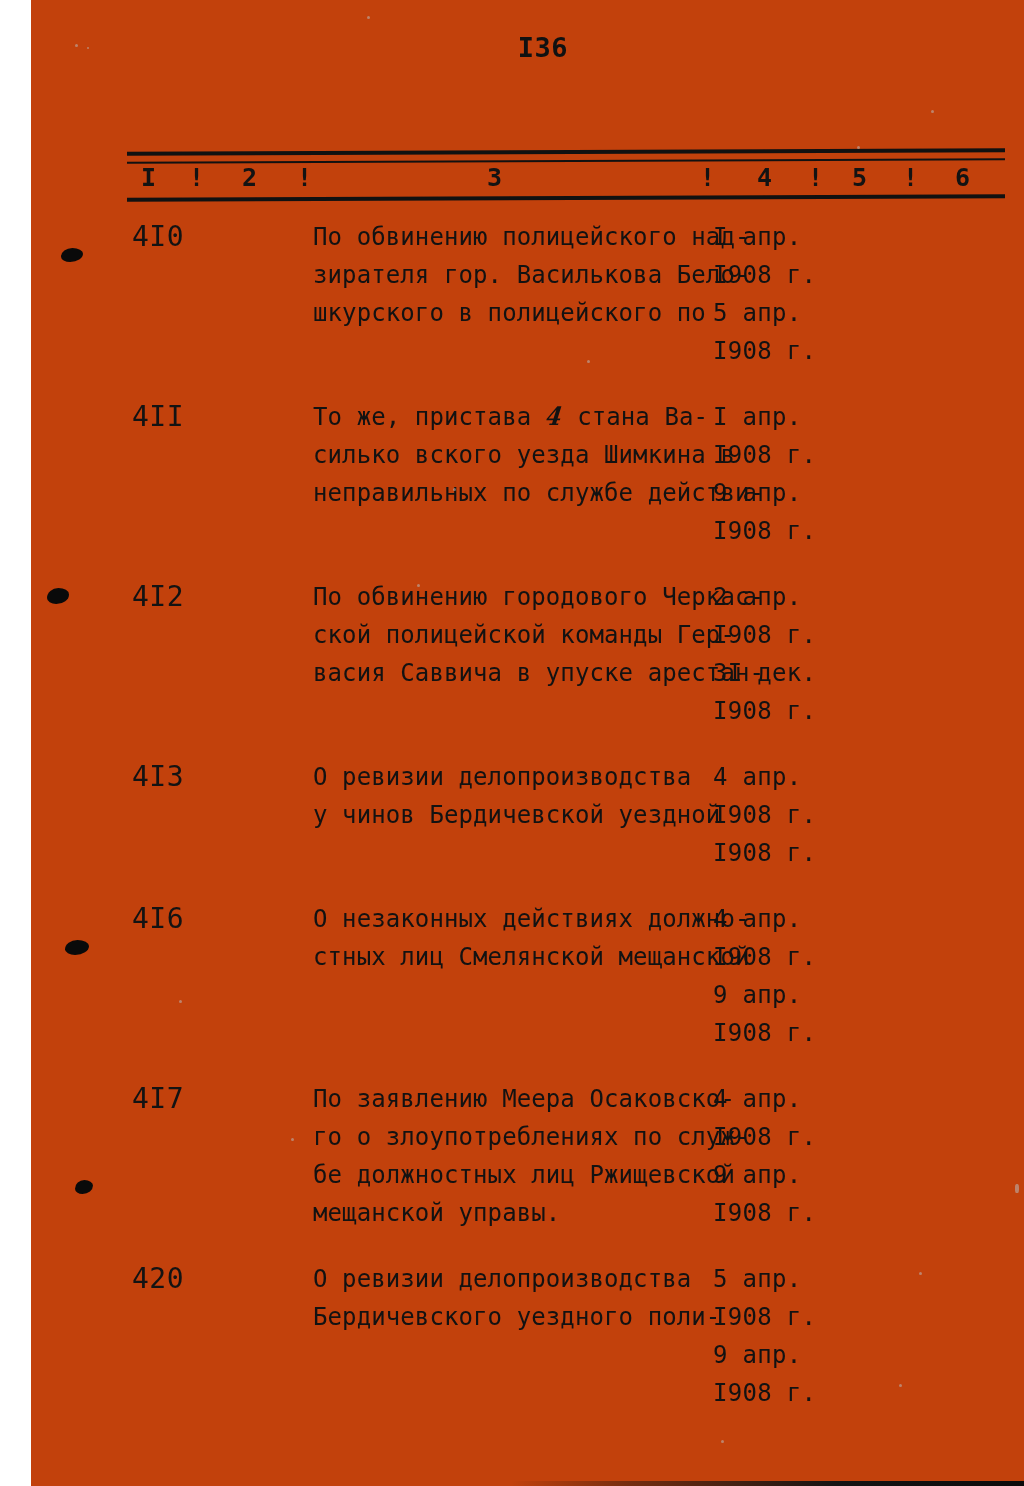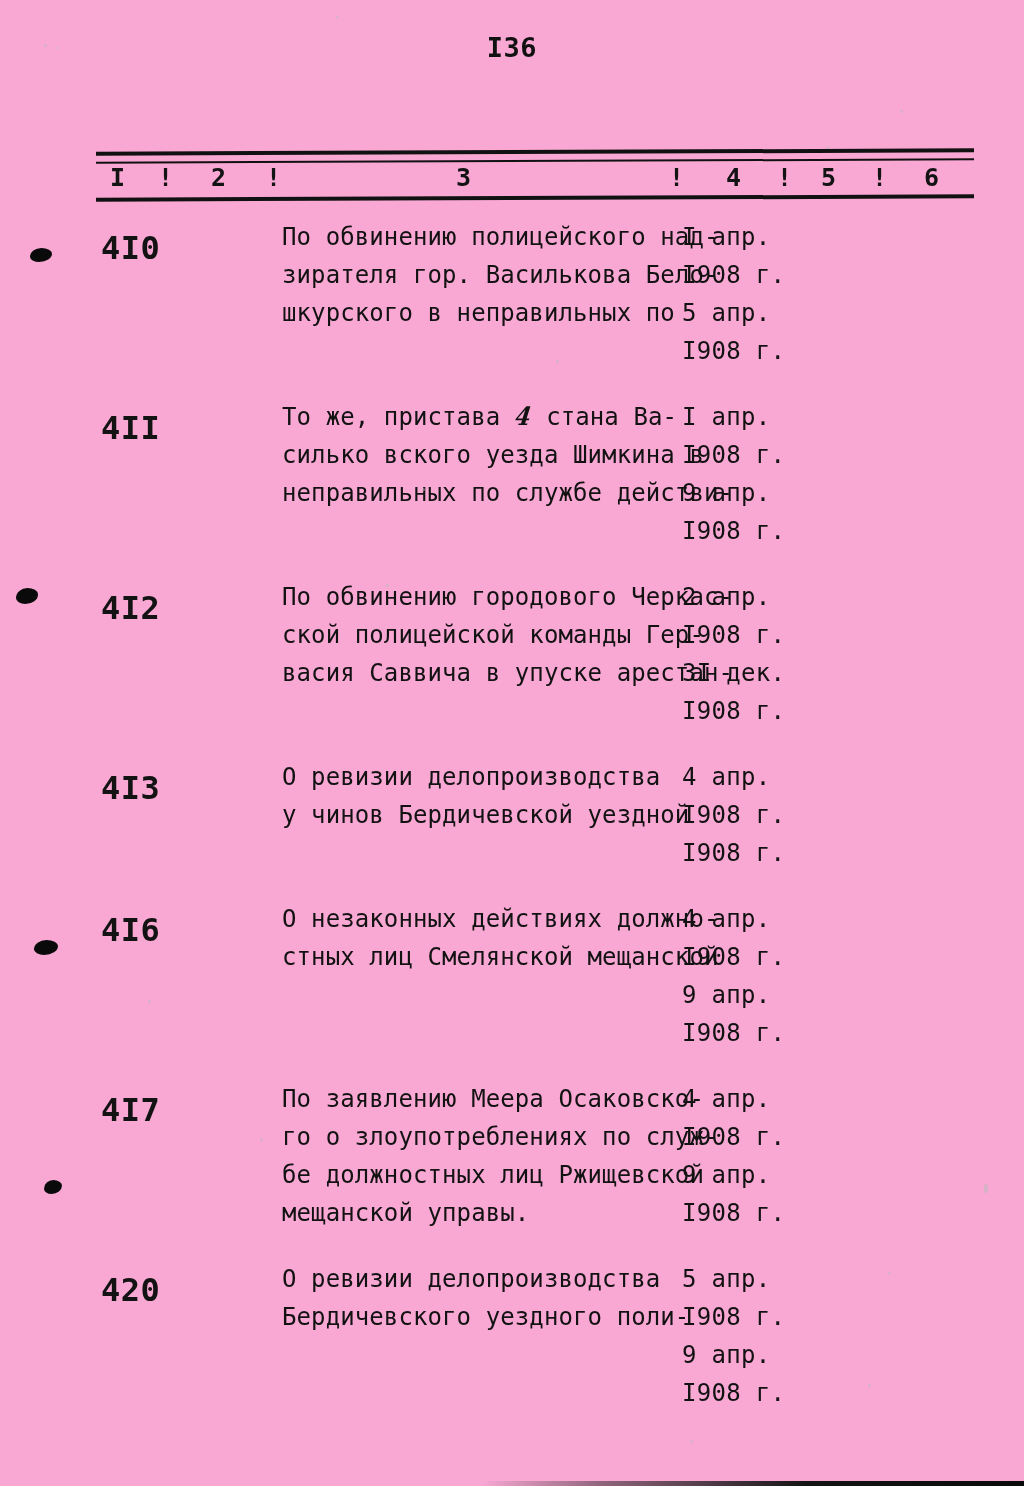--- a/index.html
+++ b/index.html
@@ -14,21 +14,22 @@
     overflow: hidden;
     font-family: "DejaVu Sans Mono", "Liberation Mono", monospace;
     color: #0b0b0b;
     -webkit-font-smoothing: none;
   }
 
   
   #page {
     position: absolute;
     inset: 0;
-    background: #f9a8d4;
+    background: #c2410c;
+    margin-left: 31px;
   }
 
   
   .speck {
     position: absolute;
     background: #b9b9b9;
     border-radius: 50%;
     opacity: .55;
   }
 
@@ -101,26 +102,25 @@
     position: relative;
     margin-bottom: 28px;
   }
   .erow {
     position: relative;
     height: 38px;
   }
   .num {
     position: absolute;
     left: 101px;
-    top: 11px;
-    font-size: 32px;
+    top: 0;
+    font-size: 28px;
     line-height: 38px;
     letter-spacing: .5px;
     color: #131313;
-    font-weight: bold;
   }
   .desc {
     position: absolute;
     left: 282px;
     top: 0;
     width: 400px;
     font-size: 24px;
     line-height: 38px;
     letter-spacing: .1px;
     white-space: pre;
@@ -194,21 +194,21 @@
         <div class="erow">
           <div class="num">4I0</div>
           <div class="desc">По обвинению полицейского над-</div>
           <div class="date">I апр.</div>
         </div>
         <div class="erow">
           <div class="desc">зирателя гор. Василькова Бело-</div>
           <div class="date">I908 г.</div>
         </div>
         <div class="erow">
-          <div class="desc">шкурского в неправильных по</div>
+          <div class="desc">шкурского в полицейского по</div>
           <div class="date">5 апр.</div>
         </div>
         <div class="erow">
           <div class="date">I908 г.</div>
         </div>
       </div>
       <div class="entry">
         <div class="erow">
           <div class="num">4II</div>
           <div class="desc">То же, пристава <span class="hw">4</span> стана Ва-</div>

